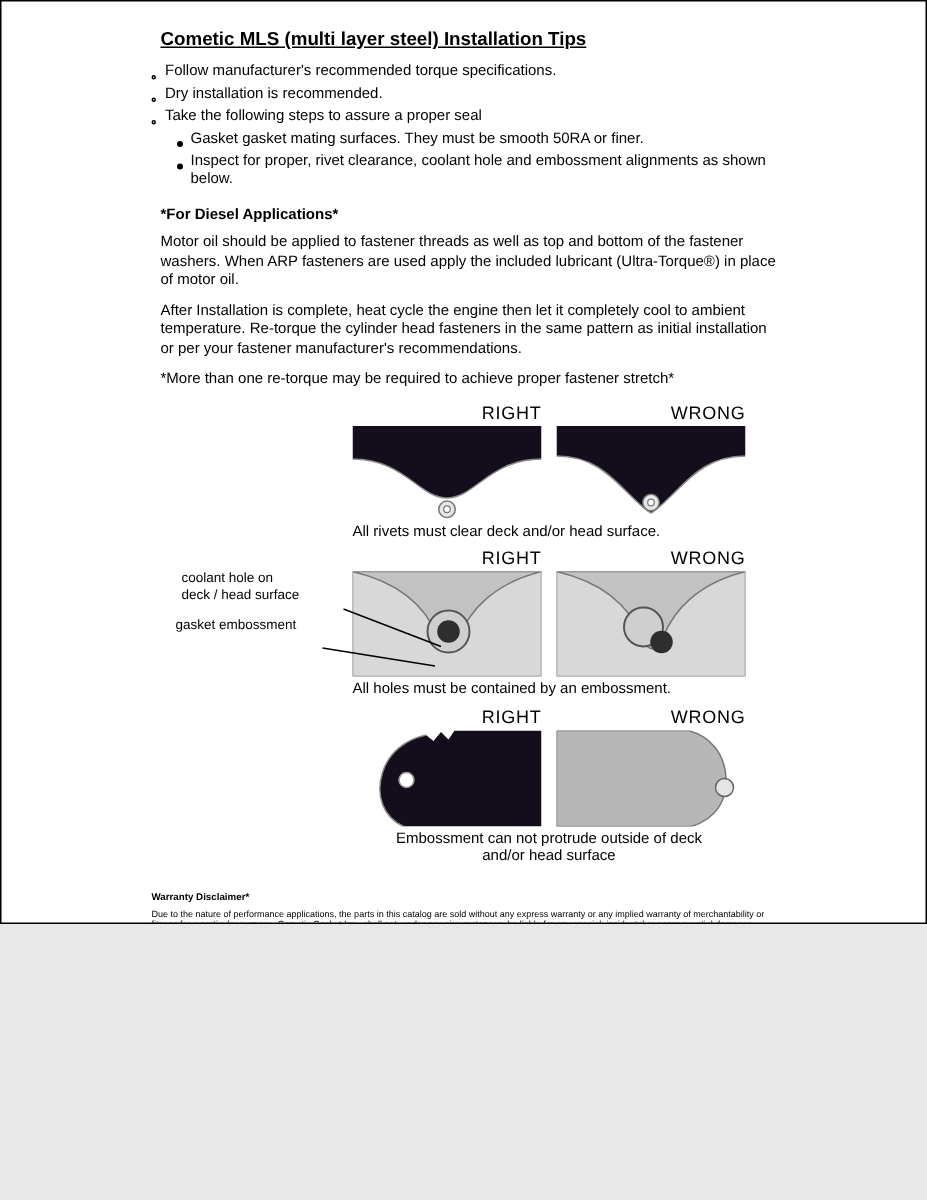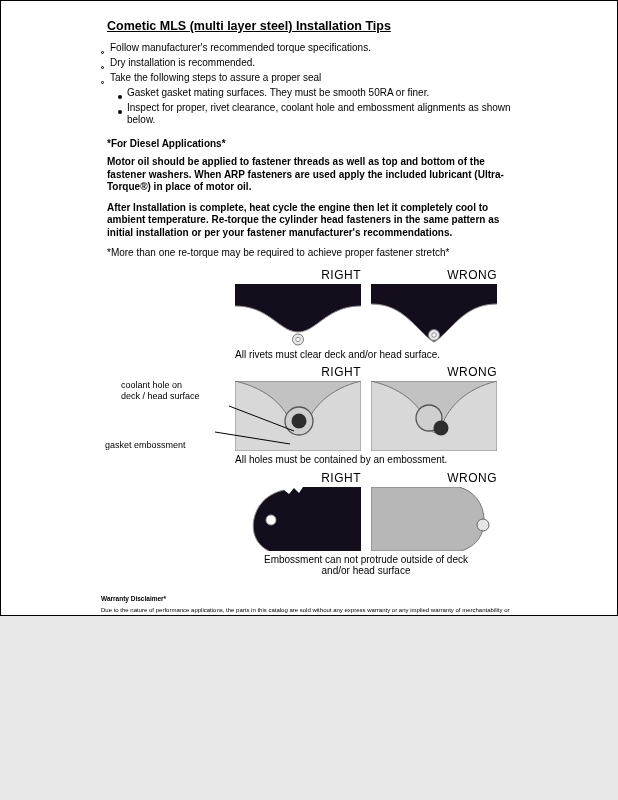--- a/index.html
+++ b/index.html
@@ -18,37 +18,37 @@
     margin:4px 0 9px 6px; display:inline-block;
   }
 
   .bullet { display:flex; font-size:10px; line-height:12px; }
   .bullet .mk { width:9px; flex:0 0 9px; padding-top:3px; }
   .dot { display:inline-block; width:3px; height:3px; border:1px solid #000; border-radius:50%; }
   .l2 { margin-left:17px; }
   .l2 .dot { width:4px; height:4px; border:none; background:#000; }
 
   .diesel-heading { font-size:10px; font-weight:bold; margin:12px 0 7px 6px; }
-  .para { font-size:10px; line-height:12.5px; width:414px; margin:0 0 8px 6px;font-weight:bold; }
+  .para { font-size:10px; line-height:12.5px; width:414px; margin:0 0 8px 6px; }
   .note { font-size:10px; line-height:12.5px; margin:0 0 8px 6px; }
 
   .diagrams { margin-top:4px; }
   .diag-row { width:416px; margin-bottom:5px; position:relative; }
   .diag-inner { margin-left:134px; width:262px; }
   .diag-headers { display:flex; margin-bottom:2px; }
   .diag-headers span { width:126px; text-align:right; font-size:12px; letter-spacing:0.5px; }
   .diag-headers span + span { margin-left:10px; }
   .diag-pair { display:flex; }
   .diag-pair svg + svg { margin-left:10px; }
   .diag-caption { font-size:10px; line-height:11.5px; margin-top:3px; }
 
   .connector { position:absolute; left:0; top:16px; pointer-events:none; }
   .lbl { position:absolute; font-size:9px; line-height:10.5px; text-align:left; }
   .lbl-coolant { left:20px; top:15px; width:106px; }
-  .lbl-emboss { left:4px; top:46px; width:108px;margin-top:29px; }
+  .lbl-emboss { left:16px; top:46px; width:108px; }
 
   .legal { margin-top:18px; width:412px; }
   .legal-heading { font-size:6.5px; font-weight:bold; margin-bottom:5px; }
   .legal p { font-size:6px; line-height:7.3px; margin-bottom:5px; }
 
   .footer { position:absolute; left:394px; top:716px; font-size:10.5px; letter-spacing:0.3px;font-weight:bold; }
 </style>
 </head>
 <body>
 

